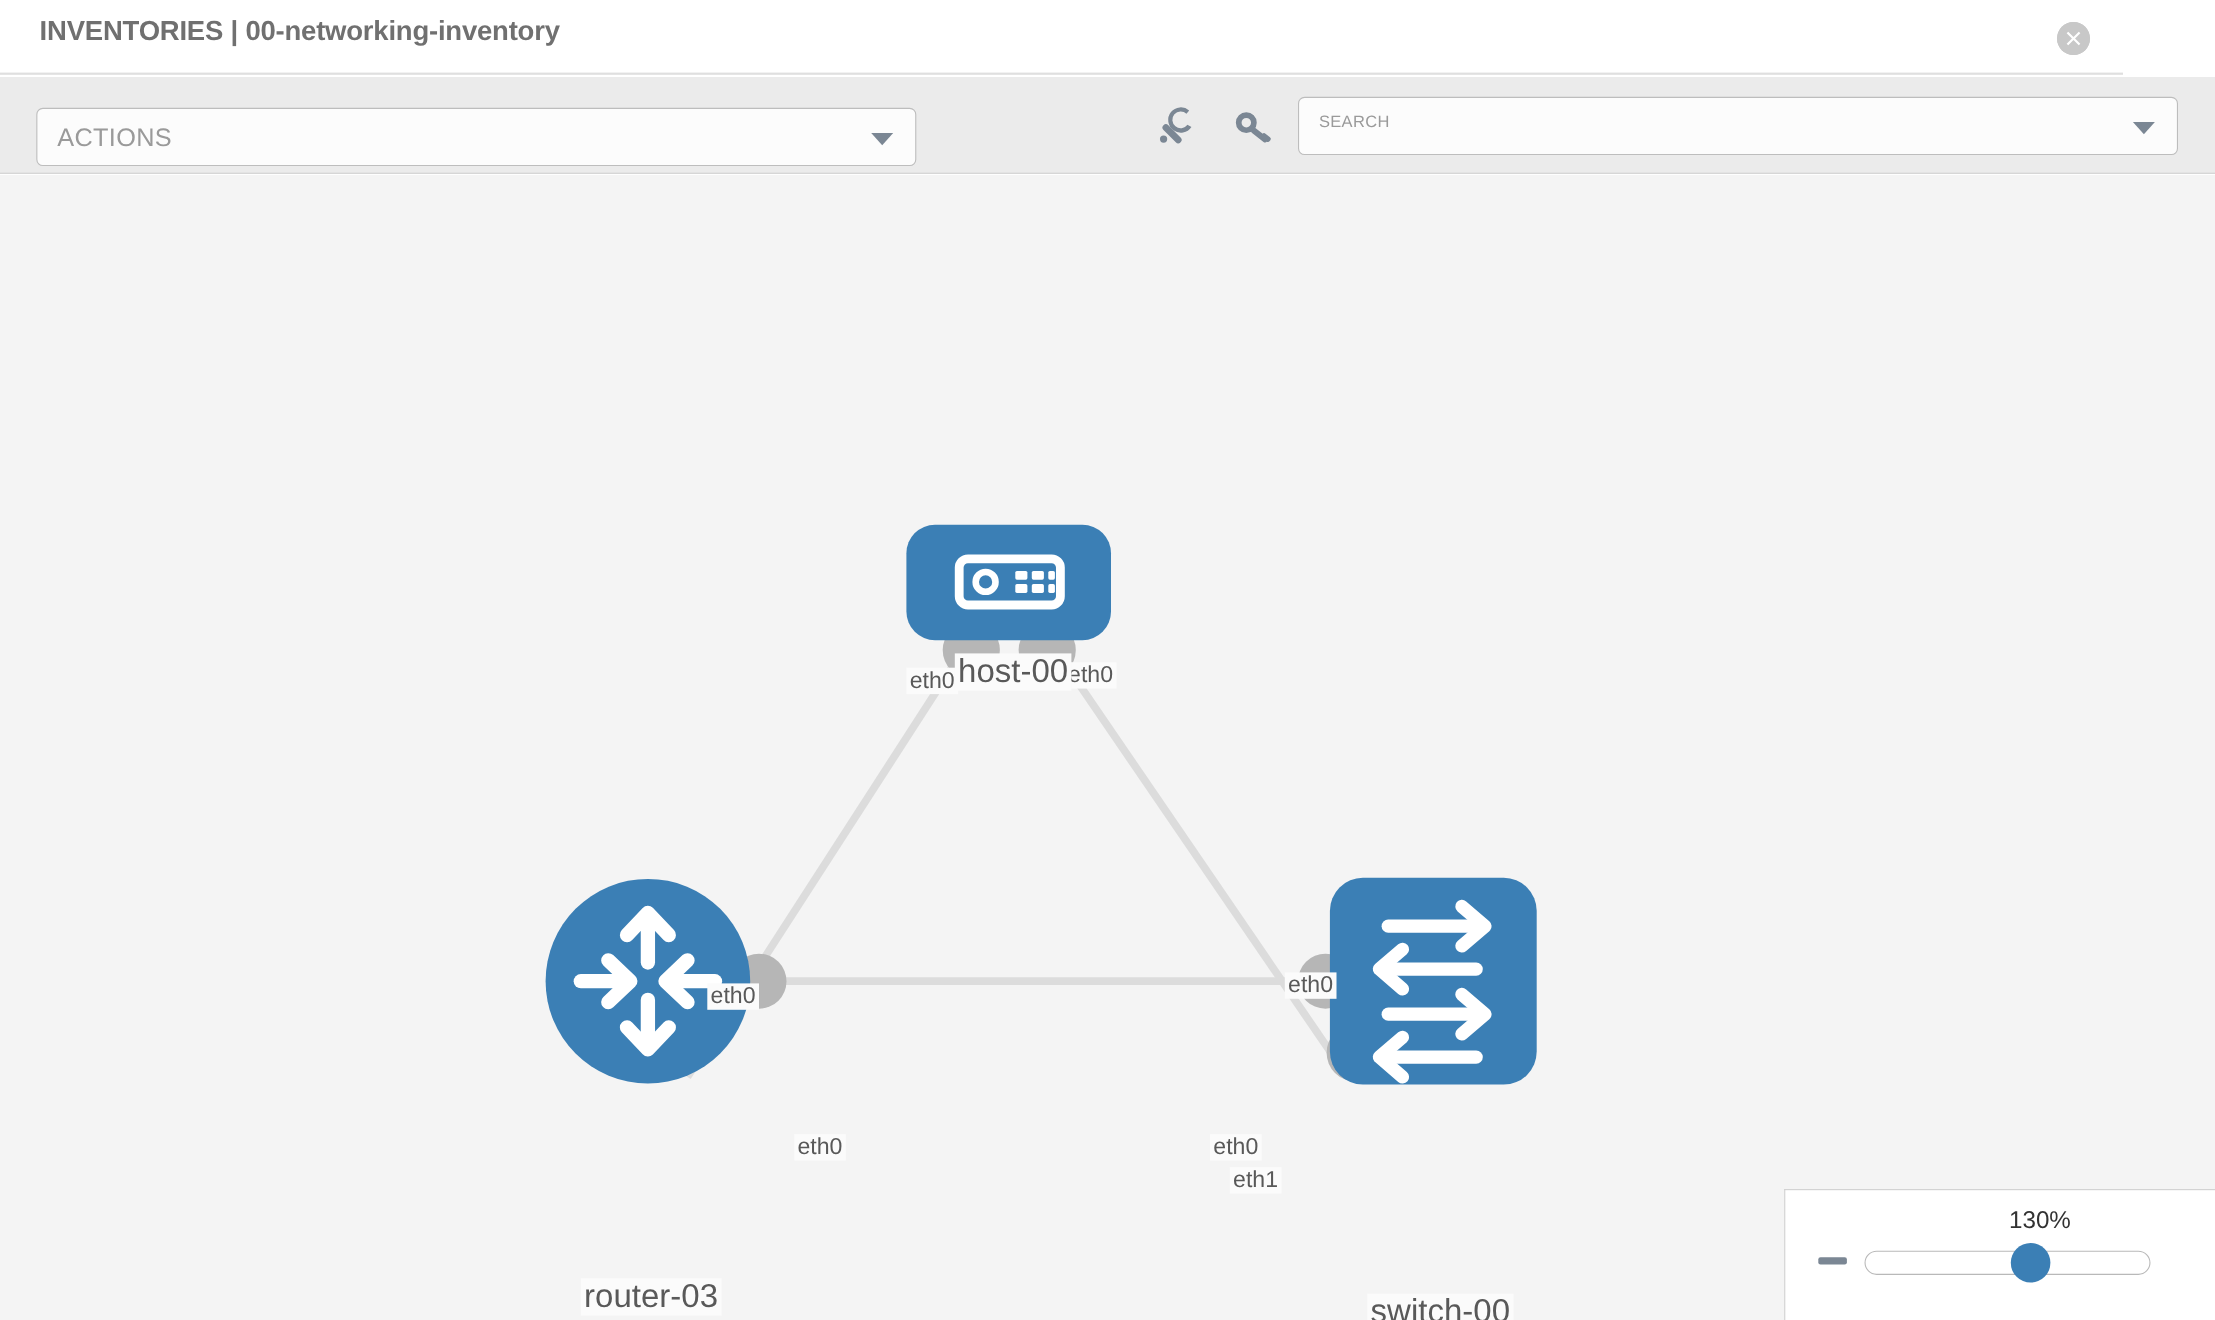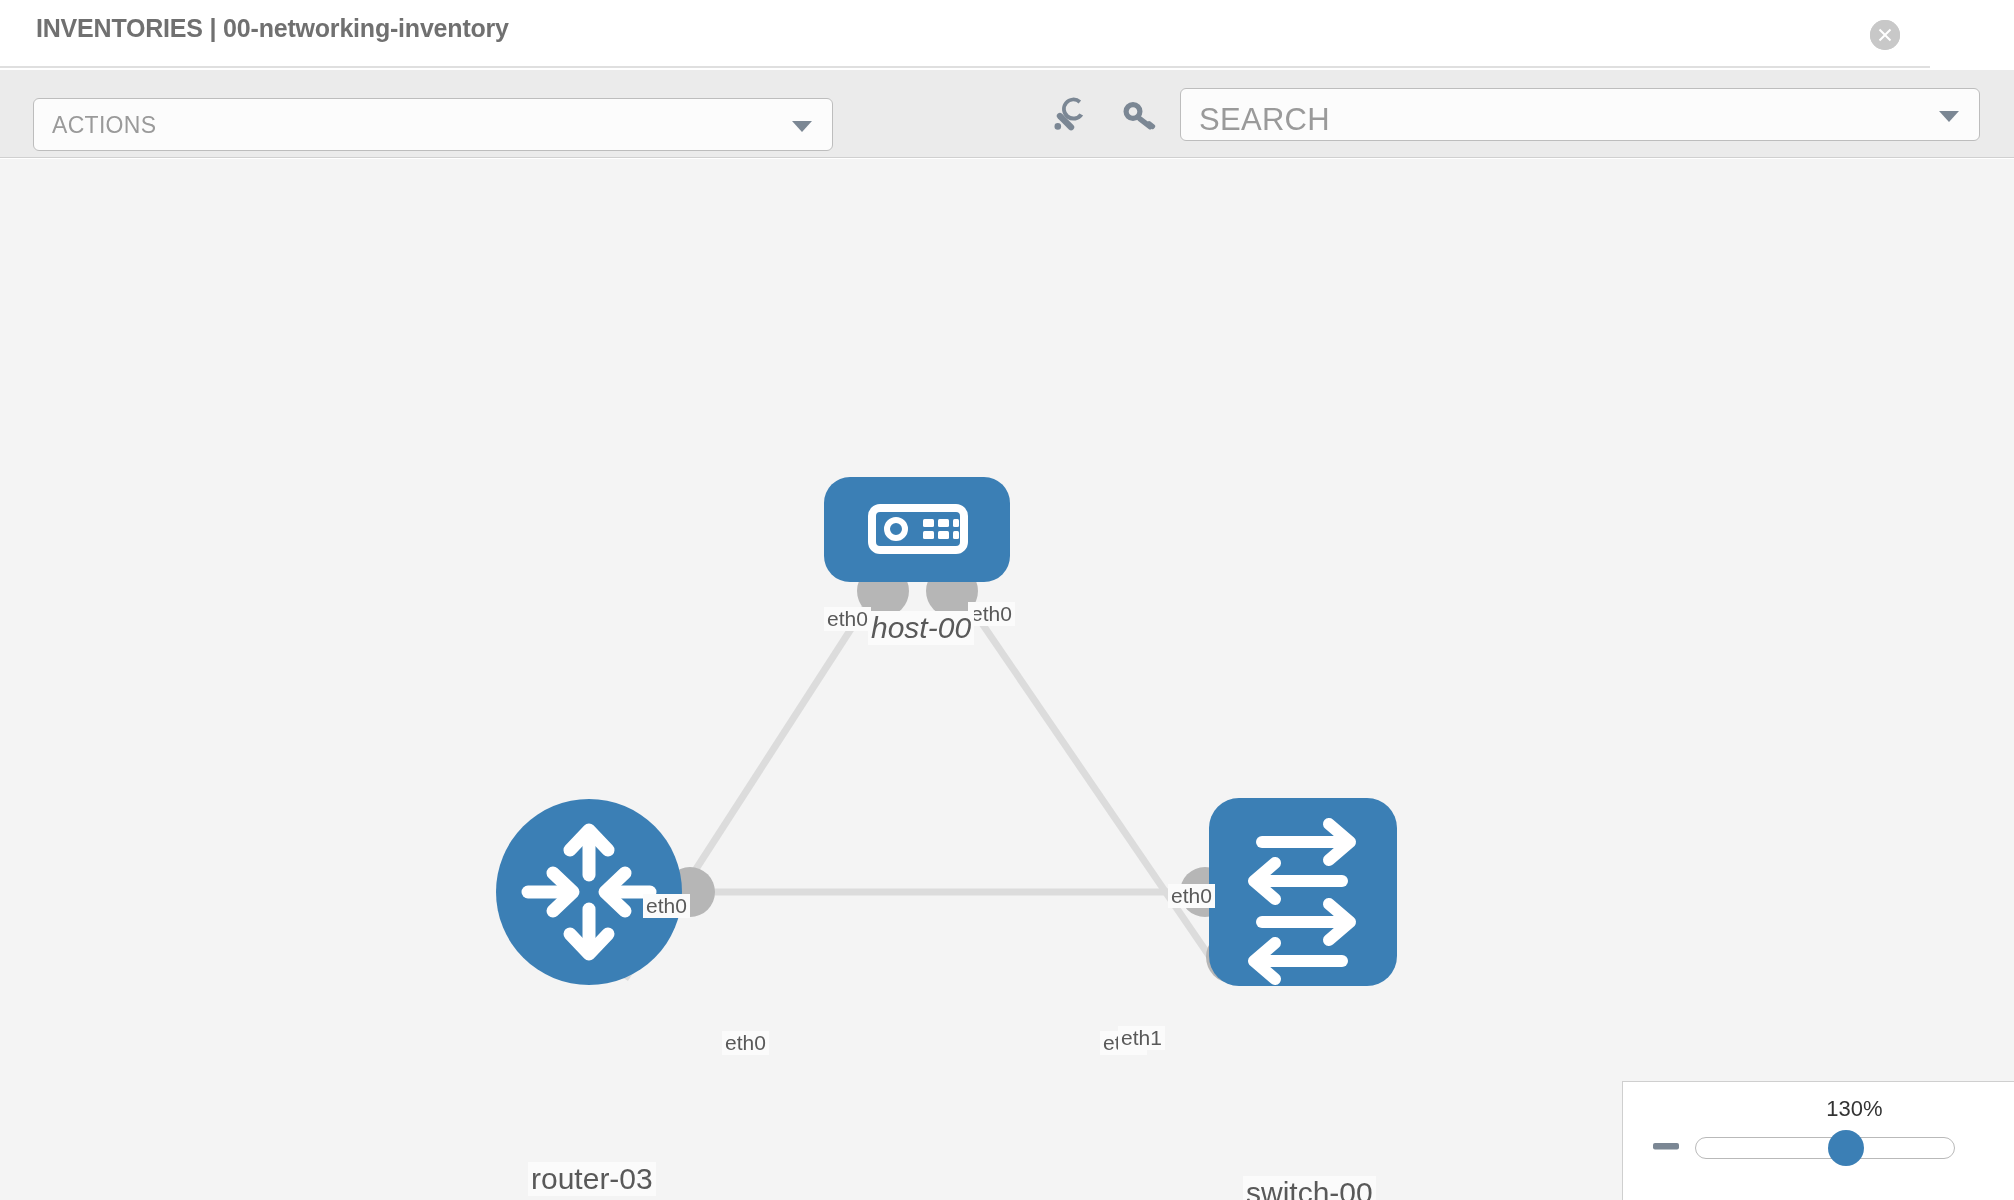--- a/index.html
+++ b/index.html
@@ -95,21 +95,21 @@
     left: 1180px; top: 18px;
     width: 800px; height: 53px;
     background: #fcfcfc;
     border: 1px solid #bdbdbd;
     border-radius: 6px;
     cursor: text;
   }
   .search-box .sel-label {
     position: absolute;
     left: 18px; top: 13px;
-    font-size: 31px;
+    font-size: 15px;
     color: #9a9a9a;
     letter-spacing: 0.3px;
     font-stretch: condensed;
   }
 
   
   .canvas {
     position: absolute;
     top: 159px; left: 0;
     width: 2014px; height: 1041px;
@@ -302,31 +302,31 @@
           <line x1="1342" y1="802" x2="1256" y2="802"></line>
           <polyline points="1275,784 1254,802 1275,820"></polyline>
         </g>
       </g>
     </svg>
 
     <div class="glabel if-label" style="left:824px; top:448px;">eth0</div>
 
     <div class="glabel if-label" style="left:968px; top:443px;">eth0</div>
 
-    <div class="glabel node-name" style="left:868px; top:452px;font-style:italic;">host-00</div>
+    <div class="glabel node-name" style="left:868px; top:435px;">host-00</div>
 
     <div class="glabel if-label" style="left:643px; top:735px;">eth0</div>
 
     <div class="glabel if-label" style="left:1168px; top:725px;">eth0</div>
 
     <div class="glabel if-label" style="left:722px; top:872px;">eth0</div>
 
     <div class="glabel if-label" style="left:1100px; top:872px;">eth0</div>
 
-    <div class="glabel if-label" style="left:1118px; top:867px;">eth1</div>
+    <div class="glabel if-label" style="left:1118px; top:902px;">eth1</div>
 
     <div class="glabel node-name" style="left:528px; top:1003px;">router-03</div>
 
     <div class="glabel node-name" style="left:1243px; top:1017px;">switch-00</div>
   </div>
 
   <div class="zoom-widget">
     <div class="zoom-pct">130%</div>
 
     <div class="zoom-minus">

